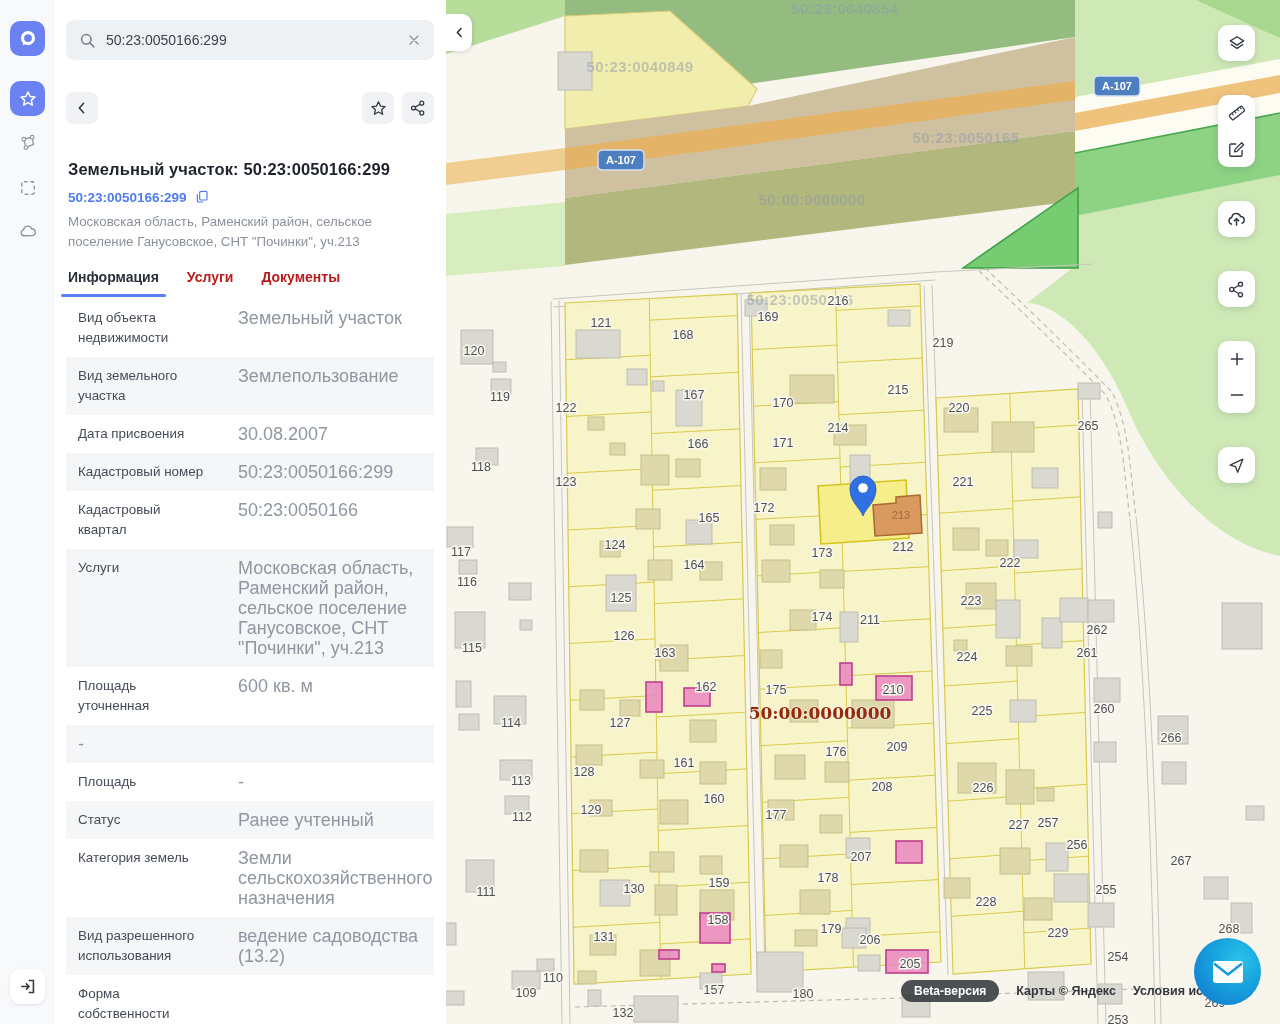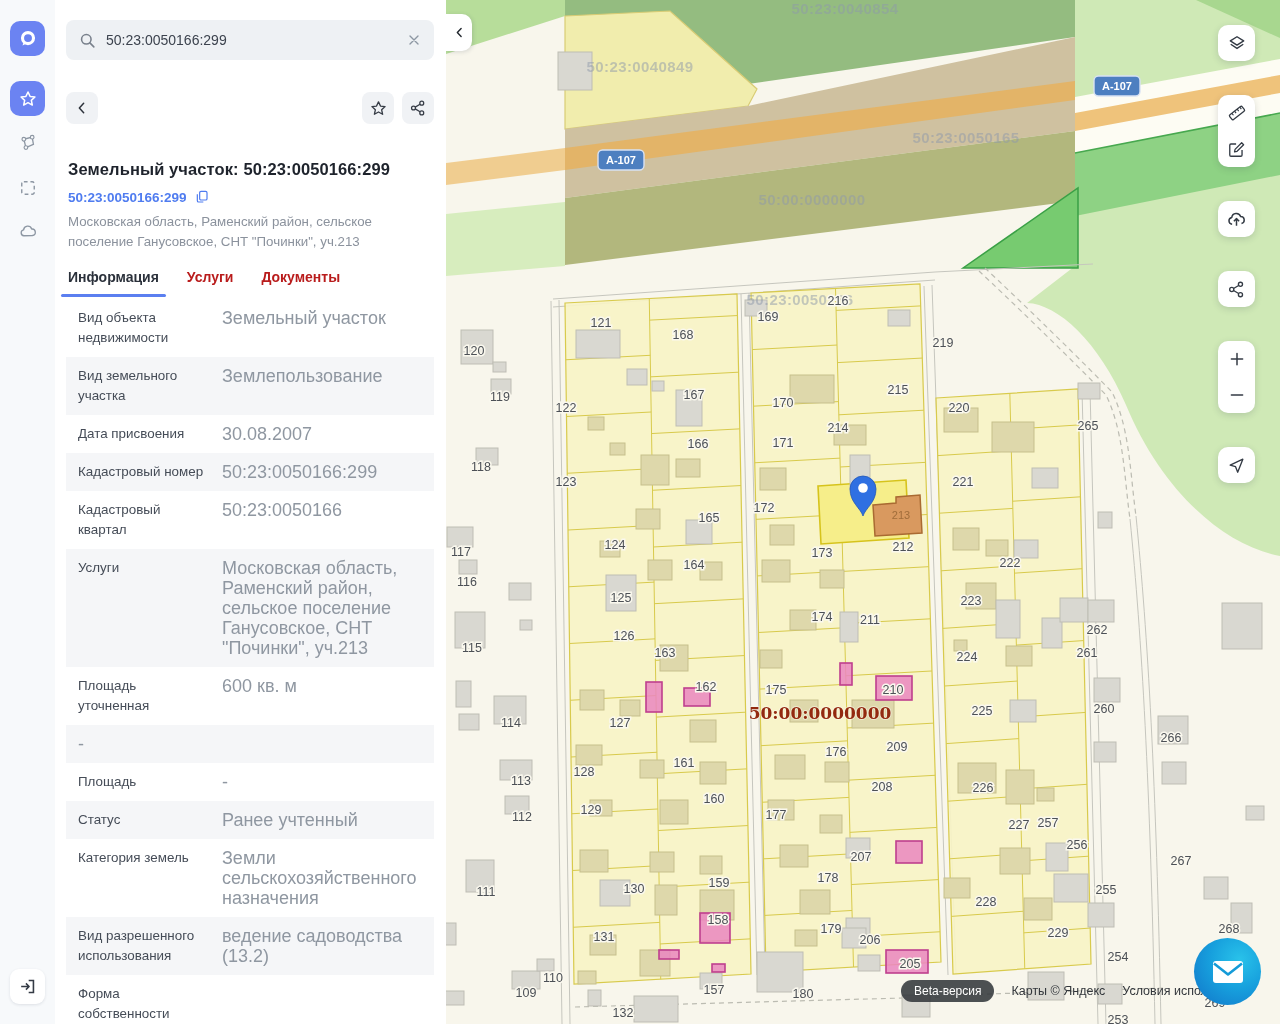--- a/index.html
+++ b/index.html
@@ -31,41 +31,41 @@
   .page-title { margin:36px 2px 0 2px; font-size:16.5px; font-weight:700; color:#1e232c; letter-spacing:.1px; }
   .cadlink { margin:10px 2px 0 2px; display:flex; align-items:center; gap:7px; }
   .cadlink a { font-size:13.5px; color:#4f7cf0; text-decoration:none; font-weight:600; cursor:pointer; }
   .addr { margin:7px 2px 0 2px; font-size:13.3px; line-height:20px; color:#8b929d; }
   .tabs { margin:17px 2px 0 2px; display:flex; gap:28px; }
   .tab { font-size:14px; font-weight:700; color:#b91c1c; padding-bottom:12px; position:relative; cursor:pointer; }
   .tab.active { color:#2b313b; }
   .tab.active::after { content:""; position:absolute; left:-7px; right:-7px; bottom:0;
     height:3px; border-radius:2px; background:#5b7ff0; }
   .itable { margin-top:2px; }
-  .irow { display:flex; padding:9px 12px 9px 12px; gap:12px; }
+  .irow { display:flex; padding:9px 12px 9px 12px; gap:28px; }
   .irow:nth-child(even) { background:#f5f6f8; }
   .irow .k { width:132px; flex:0 0 132px; font-size:13.4px; line-height:20px; color:#454c57; }
   .irow .v { flex:1; font-size:18px; line-height:20px; color:#8f97a1; }
   .row-sliver { height:10px; background:#f5f6f8; }
 
   
   .map { position:relative; width:834px; height:1024px; flex:1; overflow:hidden; background:#f8f6ec; }
   .map svg.basemap { position:absolute; left:0; top:0; }
   .collapse-btn { position:absolute; left:0; top:14px; width:26px; height:37px; border:none;
     background:#fff; border-radius:0 10px 10px 0; box-shadow:1px 1px 4px rgba(60,70,90,.18);
     display:flex; align-items:center; justify-content:center; cursor:pointer; }
 
   .toolbar { position:absolute; right:25px; top:25px; width:37px; }
   .tool-group { background:#fff; border-radius:10px; box-shadow:0 2px 7px rgba(50,60,80,.18);
     margin-bottom:34px; overflow:hidden; }
   .tool-btn { width:37px; height:36px; border:none; background:transparent; display:flex;
     align-items:center; justify-content:center; cursor:pointer; }
   .tool-group.double .tool-btn { height:36px; }
 
-  .attr { position:absolute; left:455px; bottom:22px; display:flex; align-items:center; gap:17px; white-space:nowrap; }
+  .attr { position:absolute; left:455px; bottom:22px; display:flex; align-items:center; gap:17px; white-space:nowrap;font-weight:bold; }
   .beta-badge { background:rgba(46,50,55,.85); color:#fff; font-size:12px; padding:4px 13px; border-radius:12px; }
   .attr-maps, .attr-terms { font-size:12.5px; color:#33373c; }
   .attr-terms { cursor:pointer; }
 
   .chat-fab { position:absolute; right:19px; bottom:19px; width:67px; height:67px; border-radius:50%;
     border:none; cursor:pointer; z-index:5;
     background:radial-gradient(circle at 68% 32%, #29c2ea 0%, #17a0dd 45%, #1173c8 100%);
     display:flex; align-items:center; justify-content:center; }
 
   

